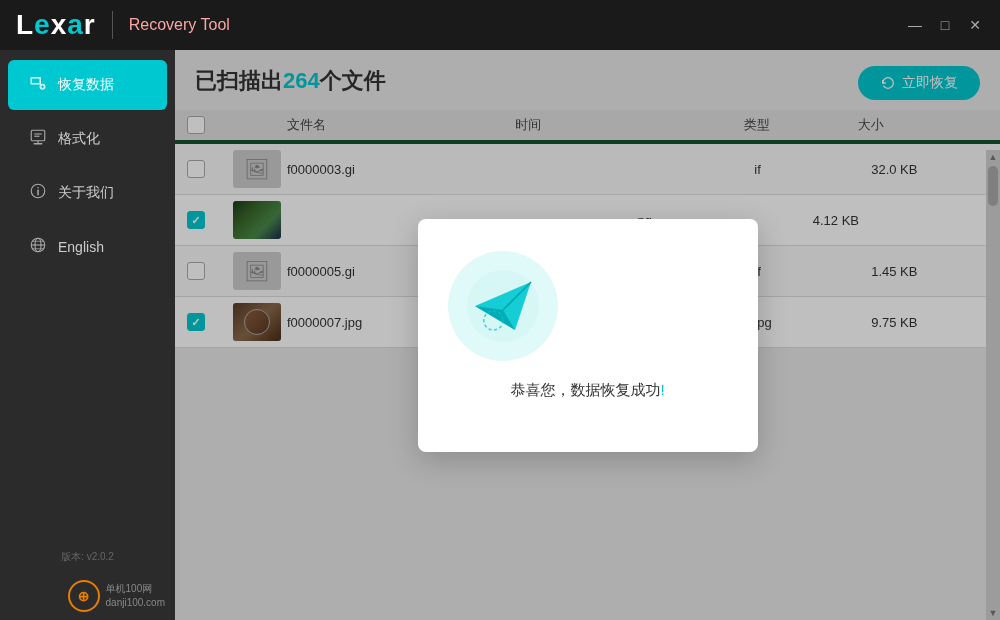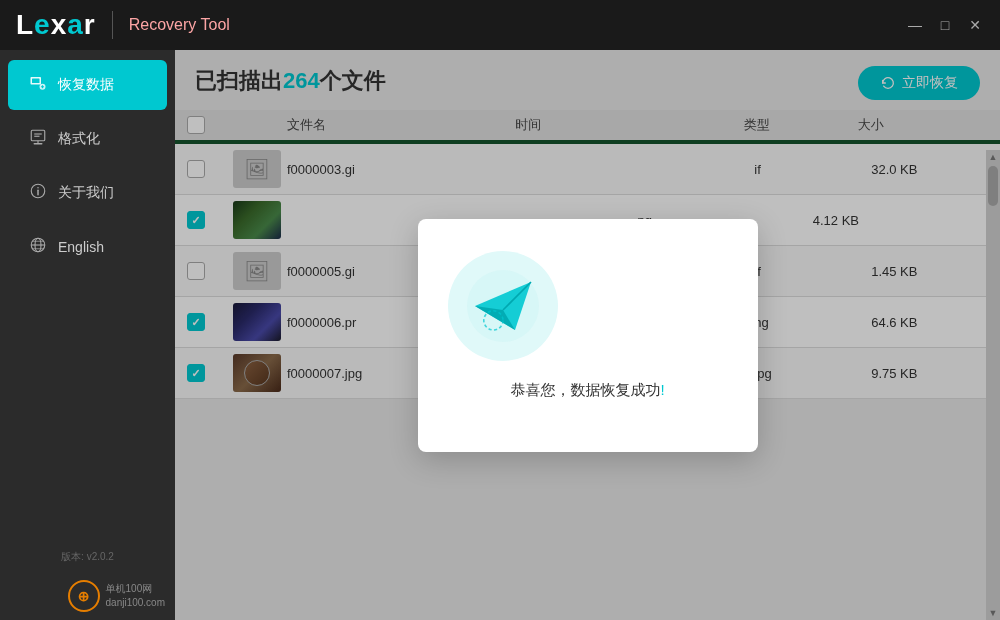--- a/index.html
+++ b/index.html
@@ -485,34 +485,20 @@
             <div class="file-thumb">
               <div class="thumb-placeholder">🖼</div>
             </div>
           </div>
           <div class="col-name">f0000005.gi</div>
           <div class="col-time"></div>
           <div class="col-type">if</div>
           <div class="col-size">1.45 KB</div>
         </div>
 
-        <div class="table-row">
-          <div class="col-check">
-            <div class="checkbox checked"></div>
-          </div>
-          <div class="col-thumb">
-            <div class="file-thumb">
-              <div style="width:100%;height:100%;background:linear-gradient(135deg,#1a1a3a,#2a2a6a,#4a4aaa,#1a1a2a);"></div>
-            </div>
-          </div>
-          <div class="col-name">f0000006.pr</div>
-          <div class="col-time"></div>
-          <div class="col-type">ng</div>
-          <div class="col-size">64.6 KB</div>
-        </div>
 
         <div class="table-row">
           <div class="col-check">
             <div class="checkbox checked"></div>
           </div>
           <div class="col-thumb">
             <div class="file-thumb">
               <div style="width:100%;height:100%;background:linear-gradient(135deg,#5a3a2a,#8a6a4a,#4a2a1a);position:relative;display:flex;align-items:center;justify-content:center;">
                 <div style="width:26px;height:26px;border-radius:50%;overflow:hidden;background:linear-gradient(135deg,#8a6040,#5a3820);border:1px solid #aaa;"></div>
               </div>

